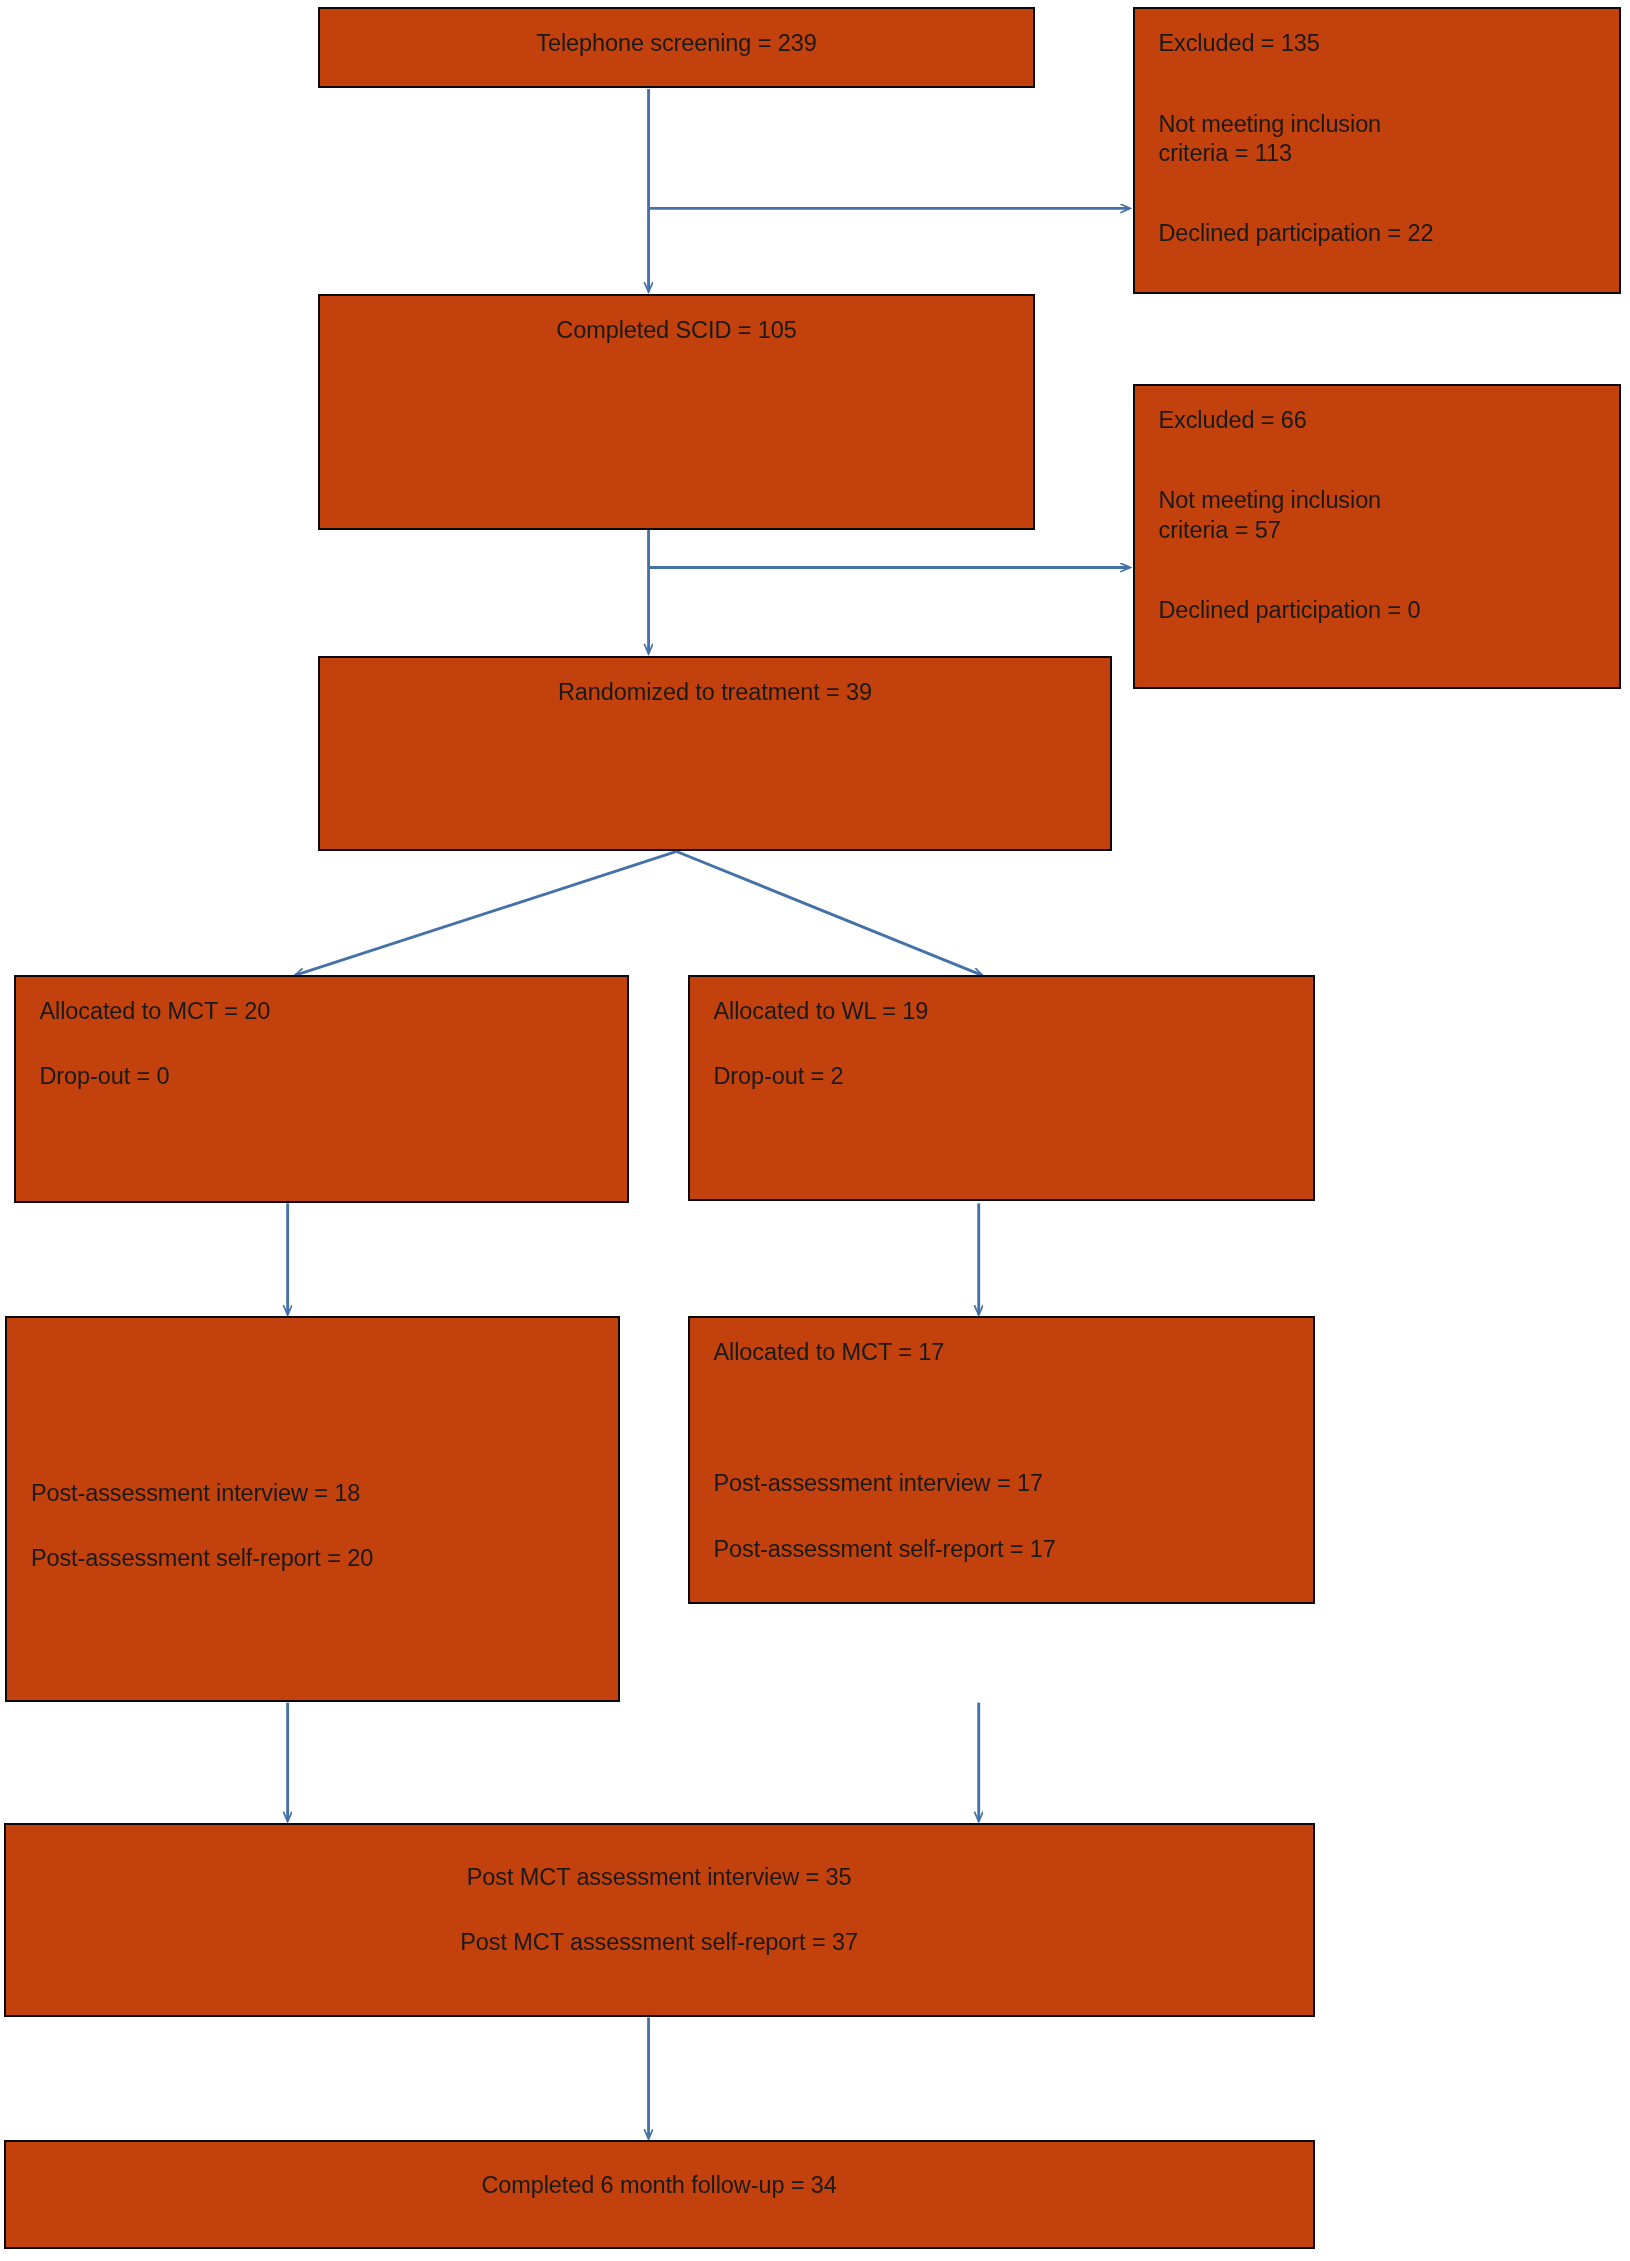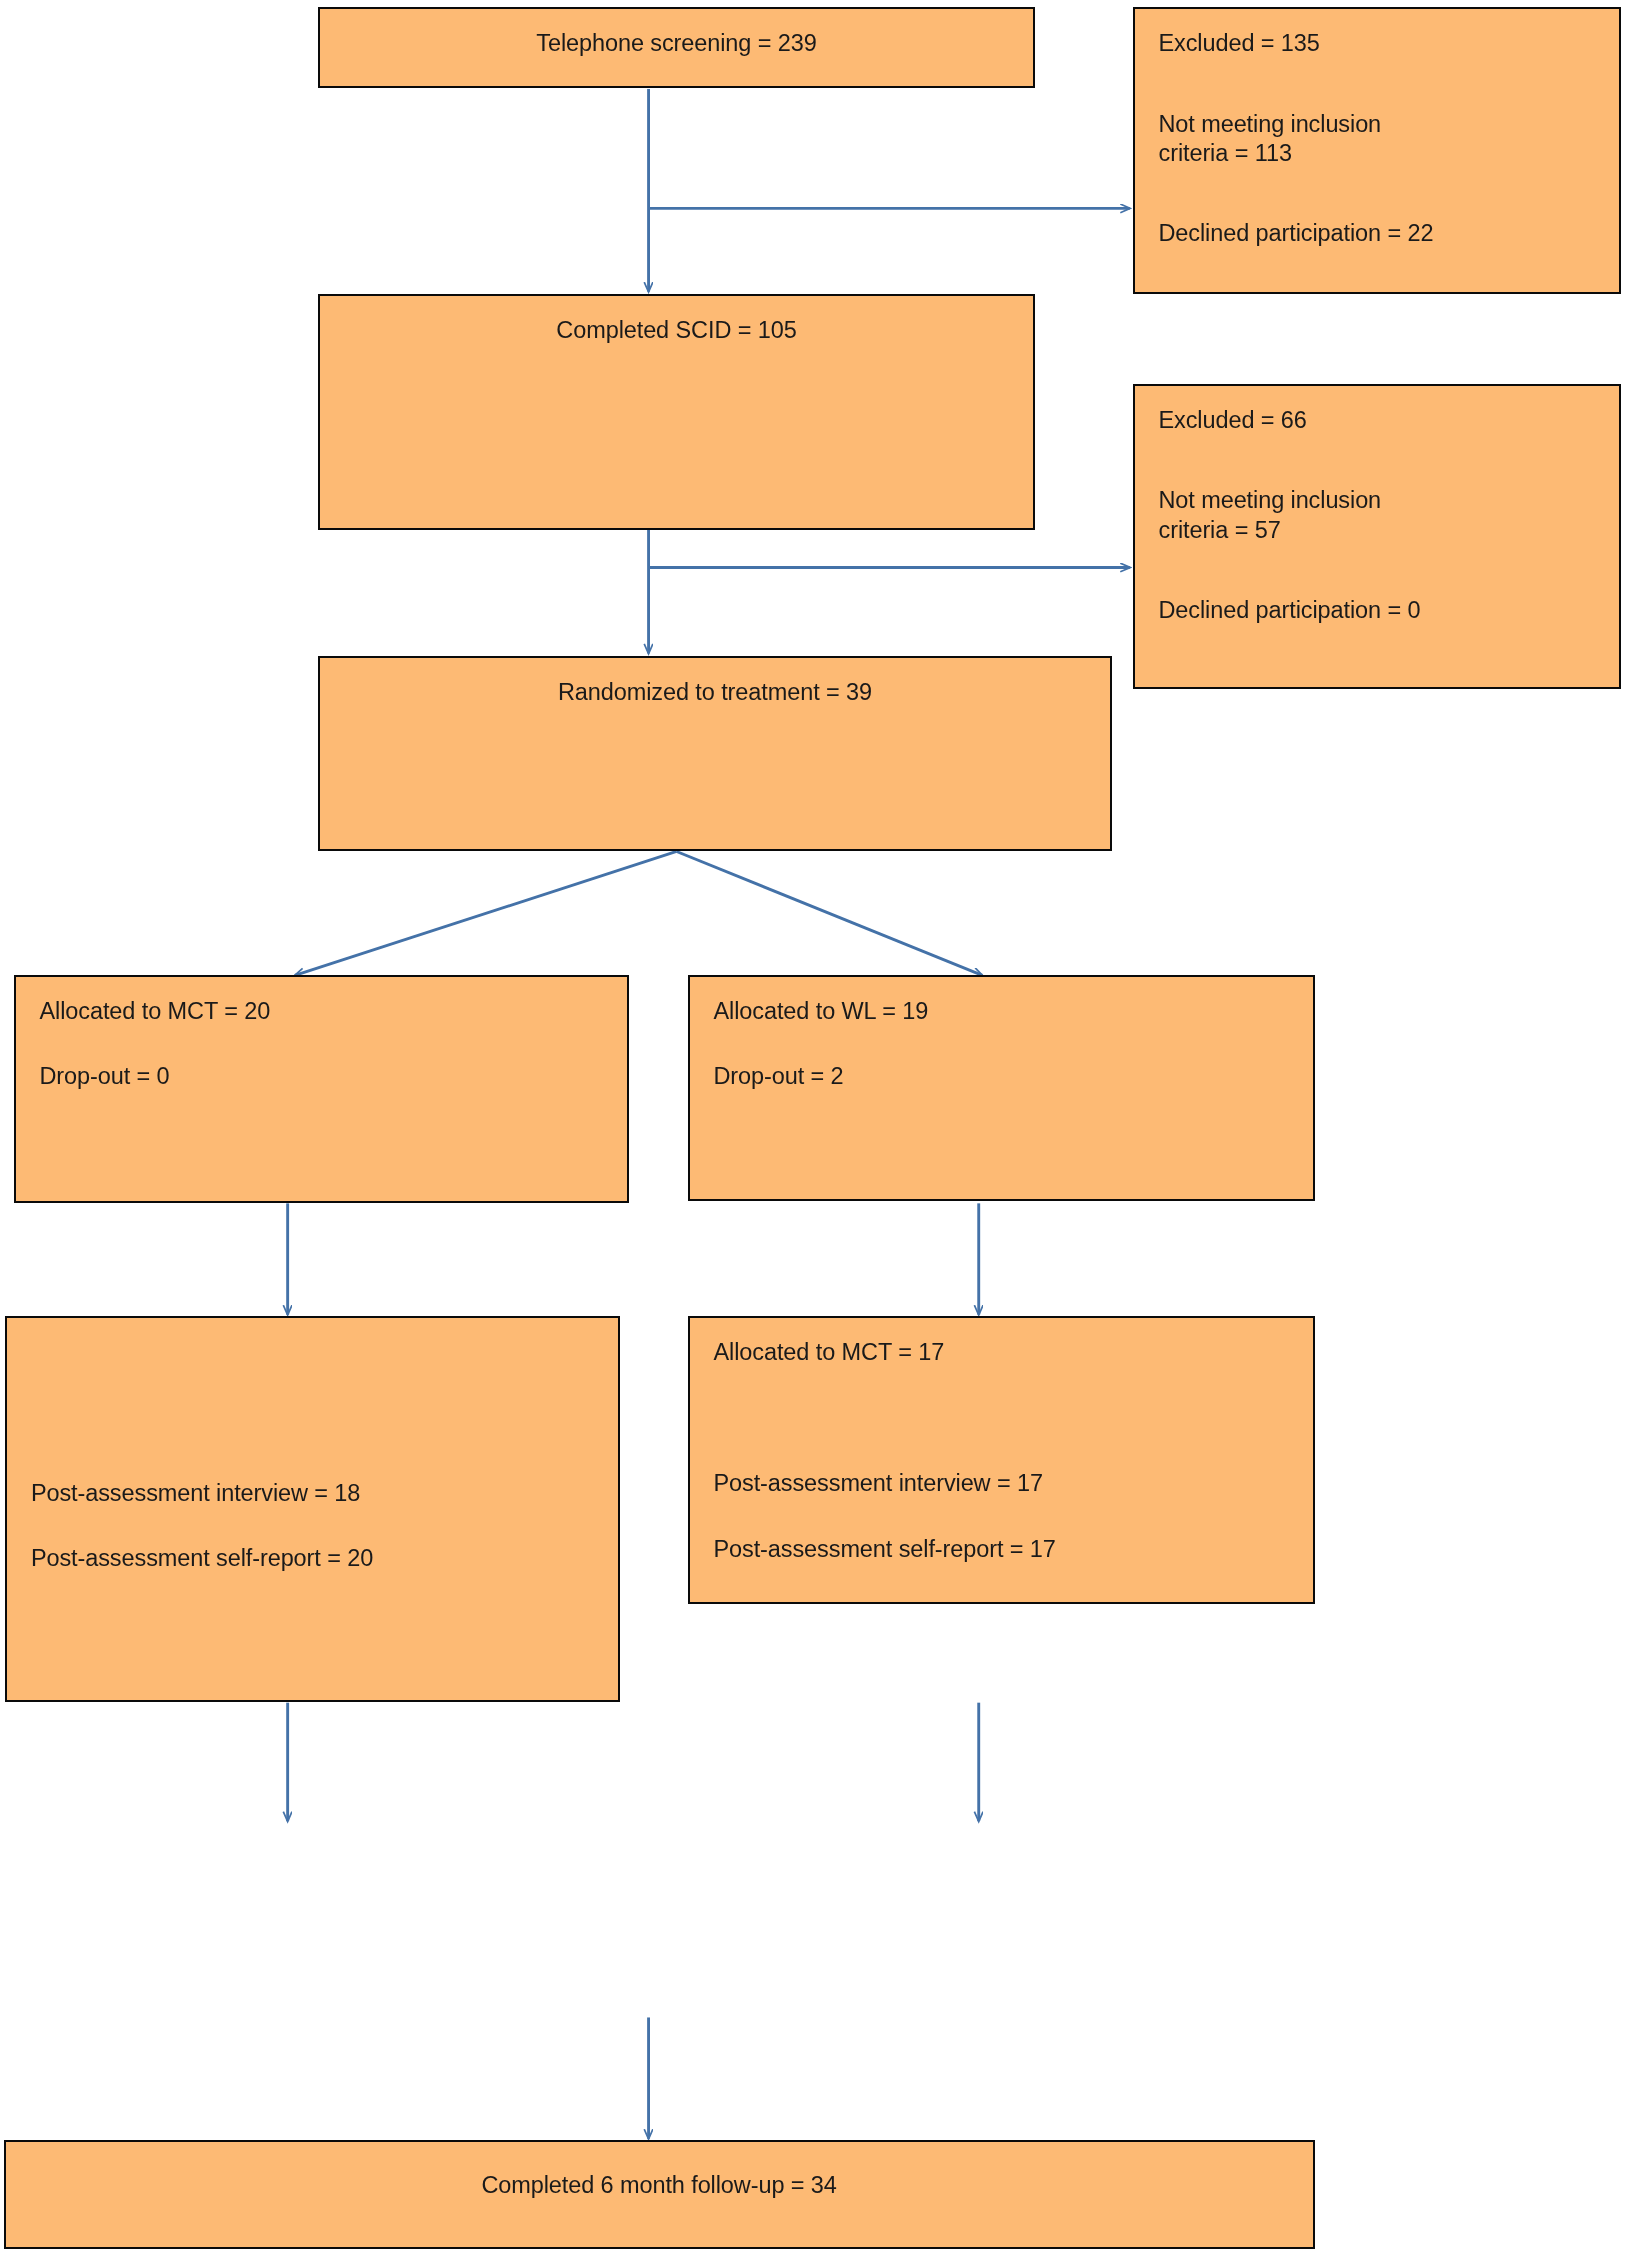--- a/index.html
+++ b/index.html
@@ -21,21 +21,21 @@
     left: 0;
     top: 0;
     width: 1630px;
     height: 2262px;
     pointer-events: none;
   }
   .node {
     position: absolute;
     box-sizing: border-box;
     border: 2.7px solid #0a0a0a;
-    background: #fdba74;
+    background: #c2410c;
     color: #1a1a1a;
     font-size: 23.5px;
     line-height: 1.25;
     letter-spacing: -0.1px;
   }
   .node .body {
     position: absolute;
     left: 0;
     right: 0;
     box-sizing: border-box;
@@ -162,20 +162,27 @@
     <div class="body" style="top:20px;">
       <div class="line">Allocated to MCT = 17</div>
       <div class="spacer-lg"></div>
       <div class="spacer-lg"></div>
       <div class="line">Post-assessment interview = 17</div>
       <div class="spacer-md"></div>
       <div class="line">Post-assessment self-report = 17</div>
     </div>
   </div>
 
+  <div class="node center-node" style="left:3.6px; top:1823px; width:1311px; height:194px;">
+    <div class="body" style="top:38px;">
+      <div class="line">Post MCT assessment interview = 35</div>
+      <div class="spacer-md"></div>
+      <div class="line">Post MCT assessment self-report = 37</div>
+    </div>
+  </div>
 
   <div class="node center-node" style="left:3.6px; top:2140px; width:1311px; height:109px;">
     <div class="body" style="top:29px;">
       <div class="line">Completed 6 month follow-up = 34</div>
     </div>
   </div>
 
 </div>
 
 

